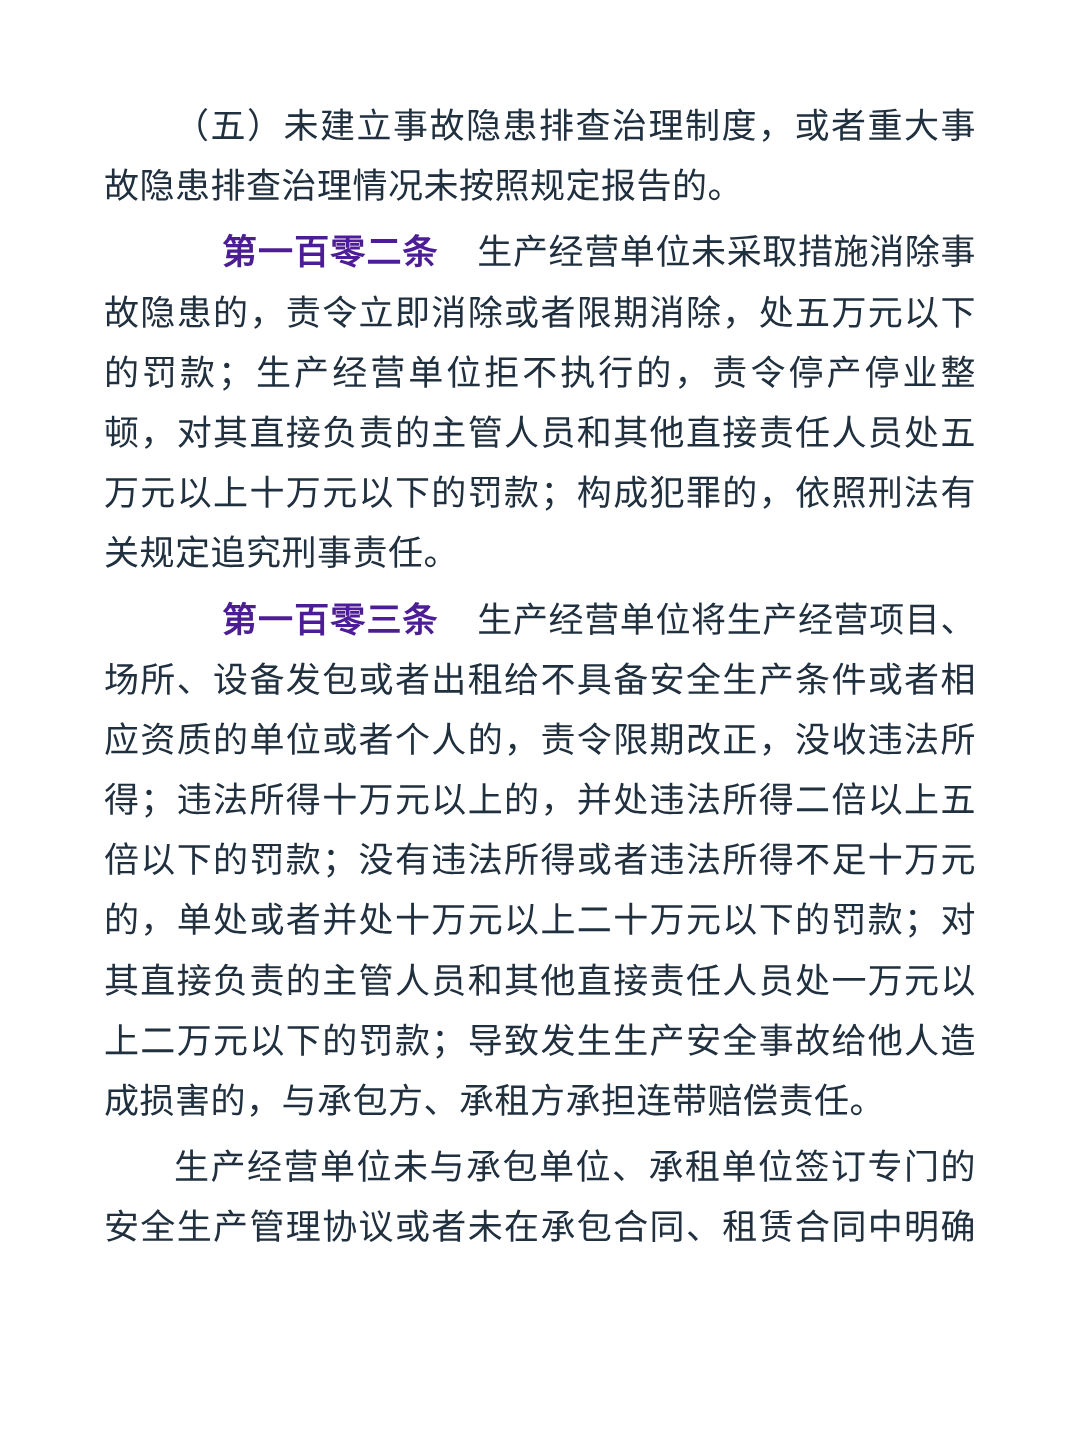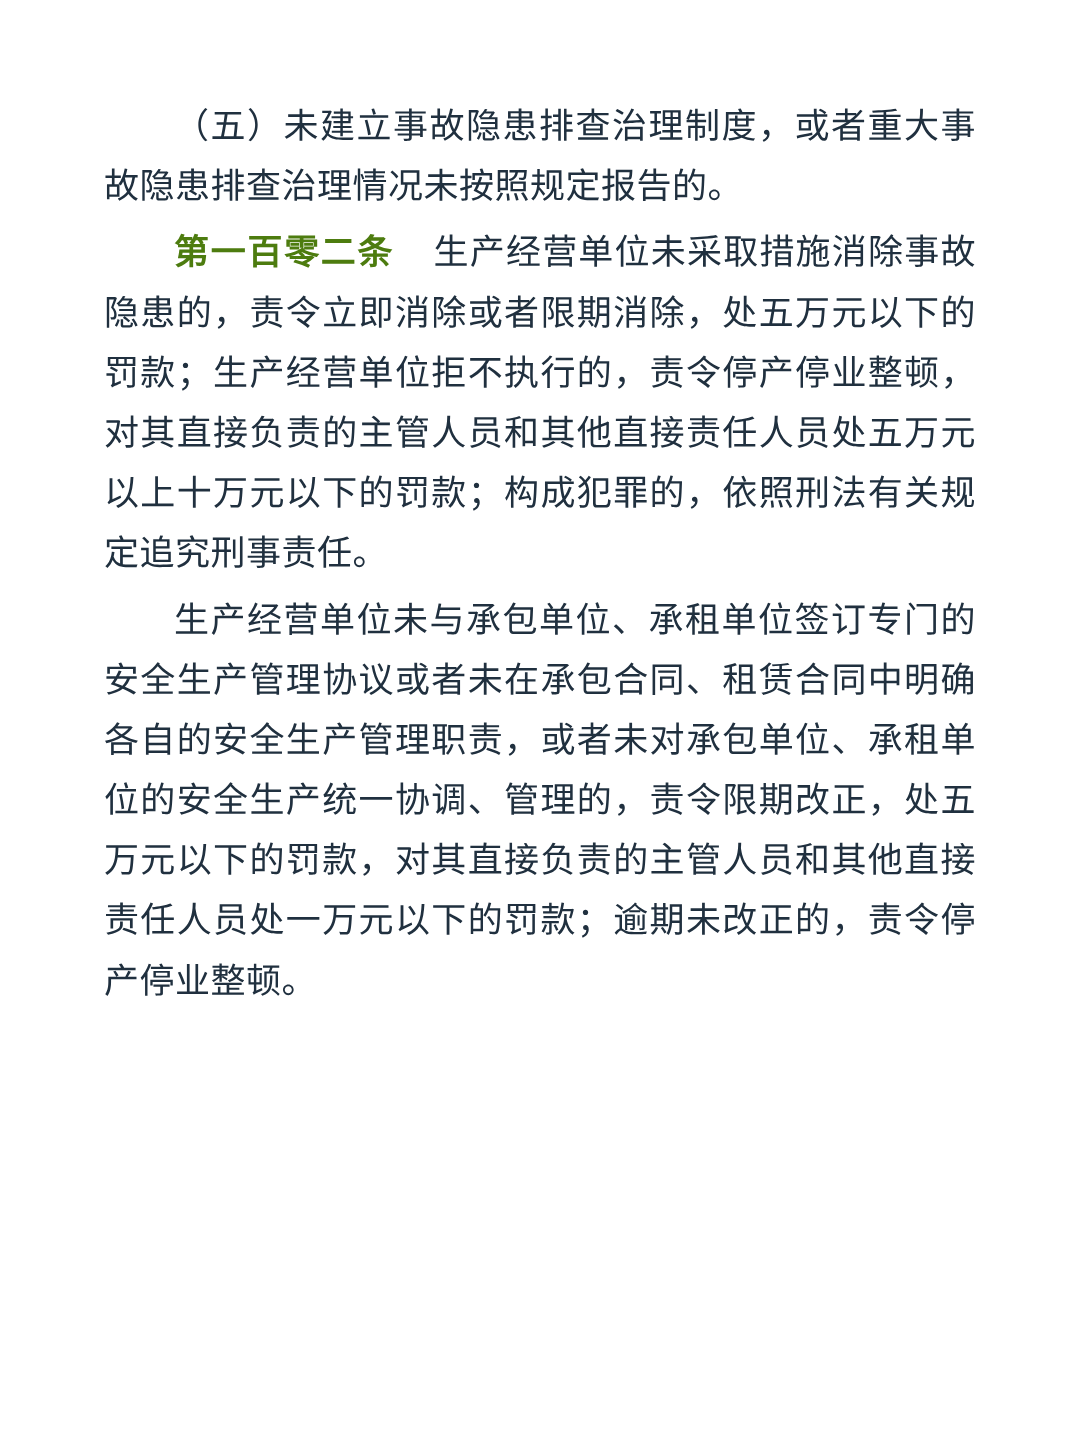--- a/index.html
+++ b/index.html
@@ -33,40 +33,44 @@
   p.para {
     margin: 0 0 2px 0;
     text-indent: 2em;
   }
   p.para + p.para {
     margin-top: 6px;
   }
   .article-title {
     font-weight: bold;
     letter-spacing: 1px;
-    color: #4d7c0f;
+    color: #4c1d95;
+    margin-left: 48px;
   }
   .gap-after-title {
     display: inline-block;
     width: 1.1em;
   }
 </style>
 </head>
 <body>
 
 <div class="page">
   <div class="doc-body">
 
     <p class="para">
       <span>（五）未建立事故隐患排查治理制度，或者重大事故隐患排查治理情况未按照规定报告的。</span>
     </p>
 
     <p class="para">
       <span class="article-title">第一百零二条</span><span class="gap-after-title"></span><span>生产经营单位未采取措施消除事故隐患的，责令立即消除或者限期消除，处五万元以下的罚款；生产经营单位拒不执行的，责令停产停业整顿，对其直接负责的主管人员和其他直接责任人员处五万元以上十万元以下的罚款；构成犯罪的，依照刑法有关规定追究刑事责任。</span>
     </p>
 
+    <p class="para">
+      <span class="article-title">第一百零三条</span><span class="gap-after-title"></span><span>生产经营单位将生产经营项目、场所、设备发包或者出租给不具备安全生产条件或者相应资质的单位或者个人的，责令限期改正，没收违法所得；违法所得十万元以上的，并处违法所得二倍以上五倍以下的罚款；没有违法所得或者违法所得不足十万元的，单处或者并处十万元以上二十万元以下的罚款；对其直接负责的主管人员和其他直接责任人员处一万元以上二万元以下的罚款；导致发生生产安全事故给他人造成损害的，与承包方、承租方承担连带赔偿责任。</span>
+    </p>
 
     <p class="para">
       <span>生产经营单位未与承包单位、承租单位签订专门的安全生产管理协议或者未在承包合同、租赁合同中明确各自的安全生产管理职责，或者未对承包单位、承租单位的安全生产统一协调、管理的，责令限期改正，处五万元以下的罚款，对其直接负责的主管人员和其他直接责任人员处一万元以下的罚款；逾期未改正的，责令停产停业整顿。</span>
     </p>
 
   </div>
 </div>
 
 </body></html>

